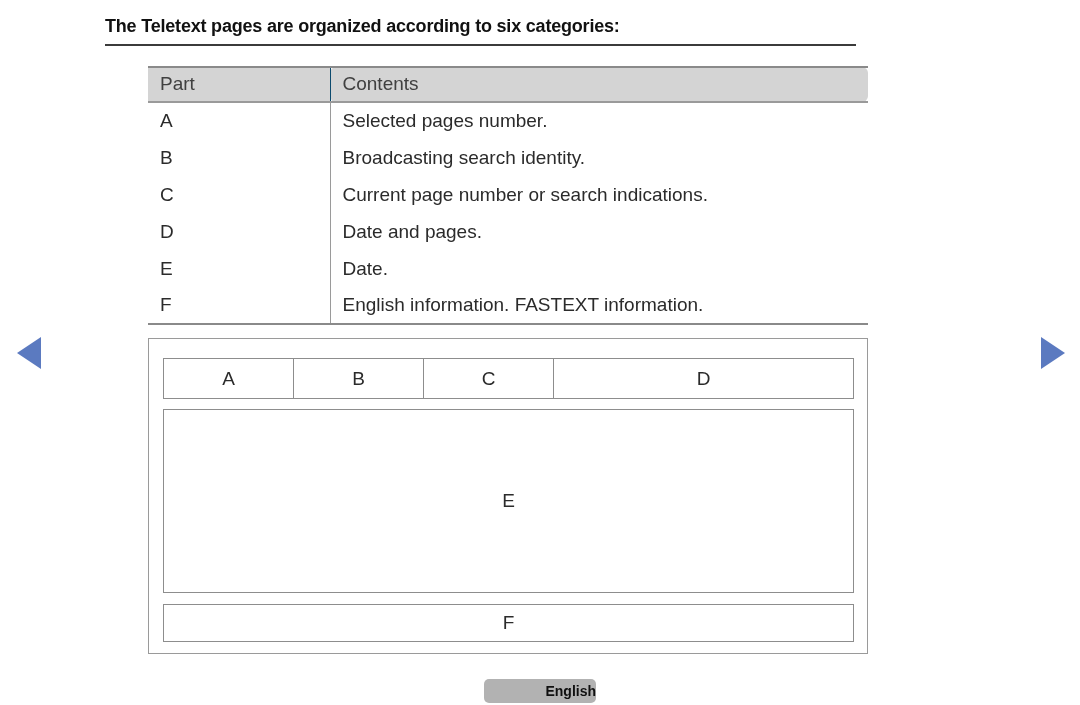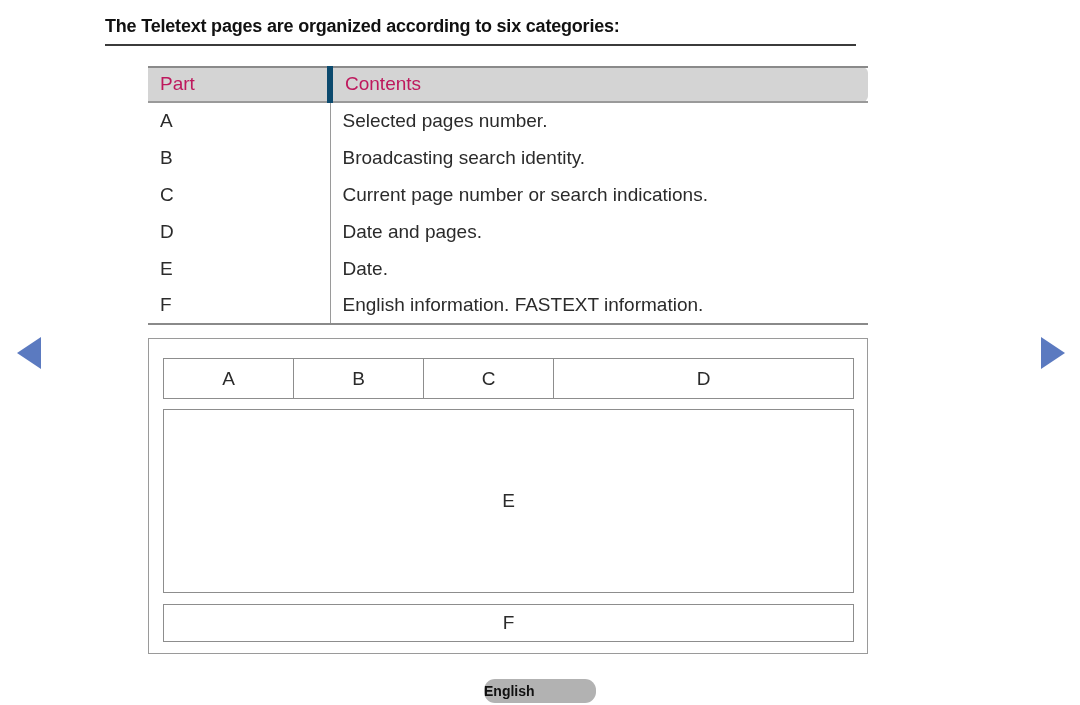--- a/index.html
+++ b/index.html
@@ -49,28 +49,28 @@
   }
   .cat-table col.col-part { width: 182px; }
   .cat-table col.col-contents { width: 538px; }
 
   .cat-table thead th {
     background: #d4d4d4;
     border-top: 2px solid #8a8a8a;
     border-bottom: 2px solid #9a9a9a;
     font-size: 19px;
     font-weight: normal;
-    color: #be185d;
+    color: #404040;
     text-align: left;
     padding: 5px 0 6px 12px;
     height: 29px;
     box-sizing: border-box;
   }
   .cat-table thead th.th-contents {
-    border-left: 6px solid #0c4a6e;
+    border-left: 1px solid #0c4a6e;
     border-radius: 6px;
   }
   .cat-table tbody td {
     font-size: 19px;
     color: #2b2b2b;
     text-align: left;
     padding: 5px 0 5px 12px;
     height: 37px;
     box-sizing: border-box;
     border: none;
@@ -171,26 +171,26 @@
 
   
   .lang-button {
     position: absolute;
     left: 484px;
     top: 679px;
     width: 112px;
     height: 24px;
     background: #b2b2b2;
     border: none;
-    border-radius: 11px;
+    border-radius: 5px;
     font-family: "Liberation Sans", sans-serif;
     font-size: 14px;
     font-weight: bold;
     color: #101010;
-    text-align: left;
+    text-align: right;
     line-height: 24px;
     padding: 0;
     cursor: pointer;
   }
 </style>
 </head>
 <body>
 
 <div class="page-heading">The Teletext pages are organized according to six categories:</div>
 <div class="heading-rule"></div>

